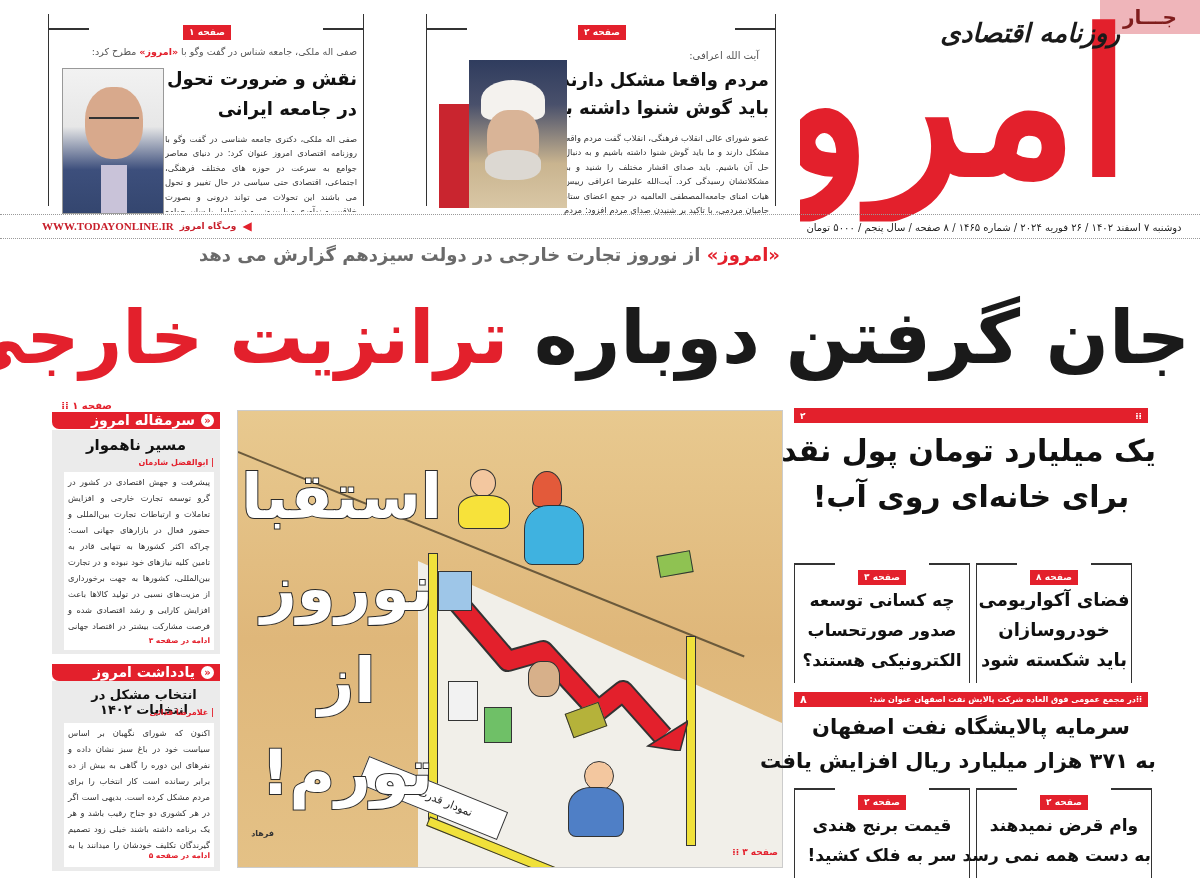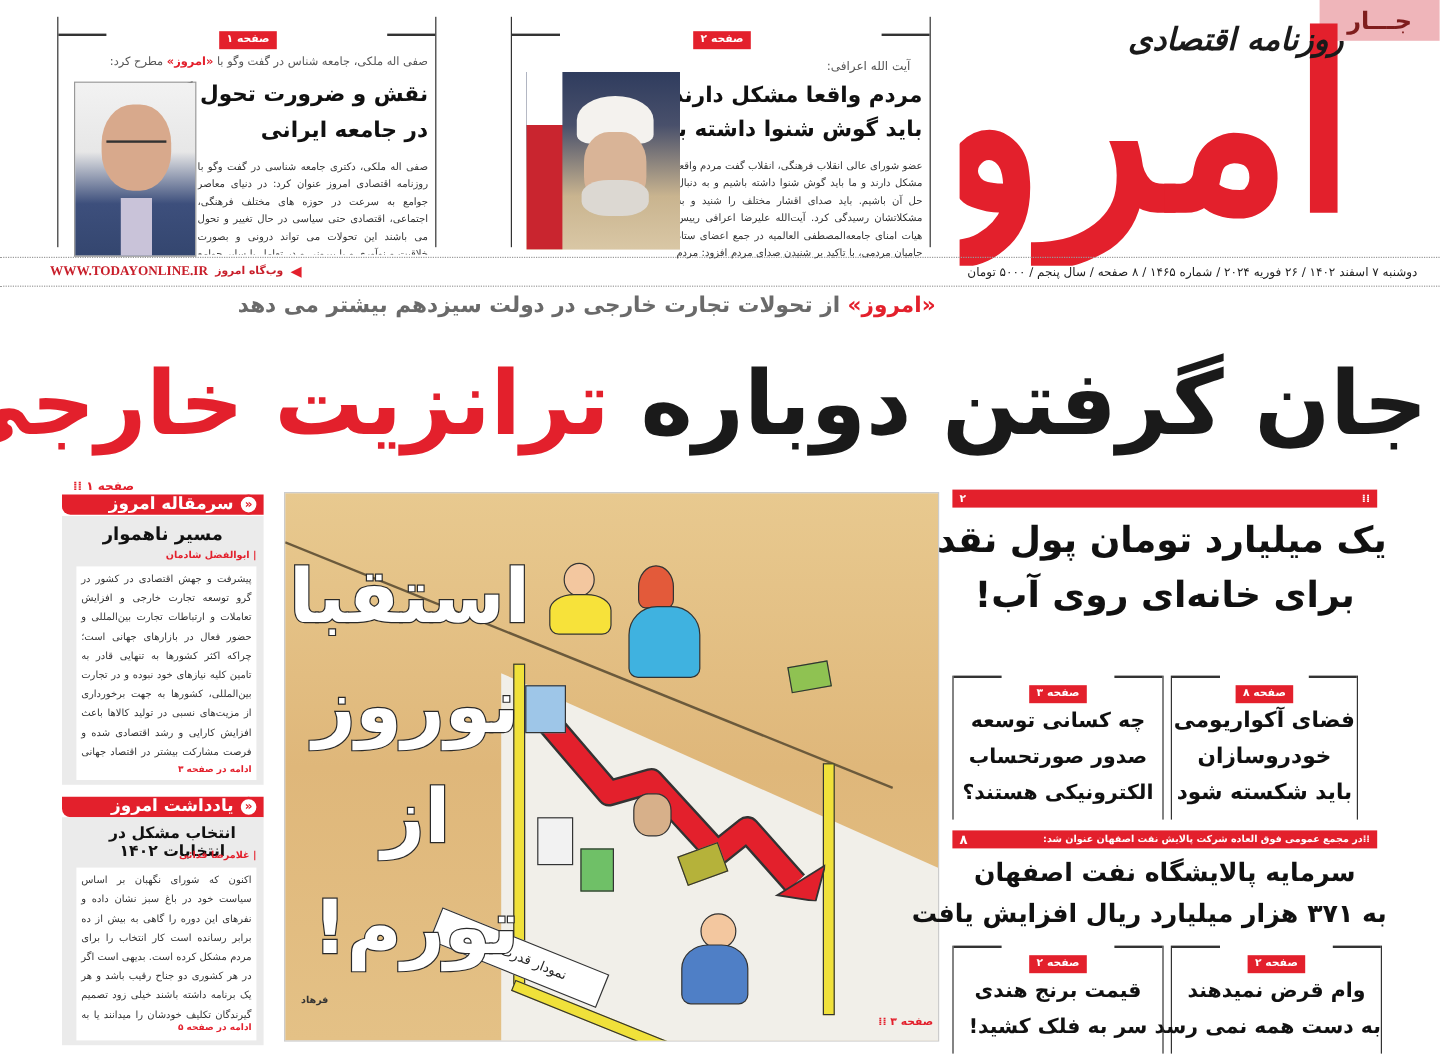--- a/index.html
+++ b/index.html
@@ -176,21 +176,21 @@
   </div>
   <div class="abs teaser-body" style="right:6px;top:118px;width:192px;height:80px;overflow:hidden;">صفی اله ملکی، دکتری جامعه شناسی در گفت وگو با روزنامه اقتصادی امروز عنوان کرد: در دنیای معاصر جوامع به سرعت در حوزه های مختلف فرهنگی، اجتماعی، اقتصادی حتی سیاسی در حال تغییر و تحول می باشند این تحولات می تواند درونی و بصورت خلاقیت و نوآوری و یا بیرونی و در تعامل با سایر جوامع و فرهنگ ها باشد. این جامعه شناس ادامه داد: در حال حاضر سه جریان فکری در جامعه ایرانی حاکم است، گروهی معتقد به حفظ وضع موجود و تثبیت آن.</div>
   <div class="abs photo" style="left:13px;top:54px;width:102px;height:146px;background:linear-gradient(180deg,#f2f2f2 0%,#e7e7e7 40%,#3d4f7c 70%,#34466f 100%);border:1px solid #999;">
     <div style="position:absolute;left:22px;top:18px;width:58px;height:72px;border-radius:45%;background:#d8a98c;"></div>
     <div style="position:absolute;left:26px;top:48px;width:50px;height:10px;border-top:2px solid #333;"></div>
     <div style="position:absolute;left:38px;top:96px;width:26px;height:50px;background:#c9c3d9;"></div>
   </div>
 </div>
 
 <div class="abs subhead">
-  <span class="brand">«امروز»</span><span> از تحولات تجارت خارجی در دولت سیزدهم بیشتر می دهد</span>
+  <span class="brand">«امروز»</span><span> از نوروز تجارت خارجی در دولت سیزدهم گزارش می دهد</span>
 </div>
 <div class="abs headline">
   <span>جان گرفتن دوباره </span><span class="red">ترانزیت خارجی</span>
 </div>
 
 <div class="abs page-mini" style="left:52px;top:400px;width:60px;text-align:right;">
   <span>صفحه ۱</span><span> ⁞⁞</span>
 </div>
 <div class="abs section-bar" style="left:52px;top:412px;width:168px;">
   <span class="chev">«</span>

